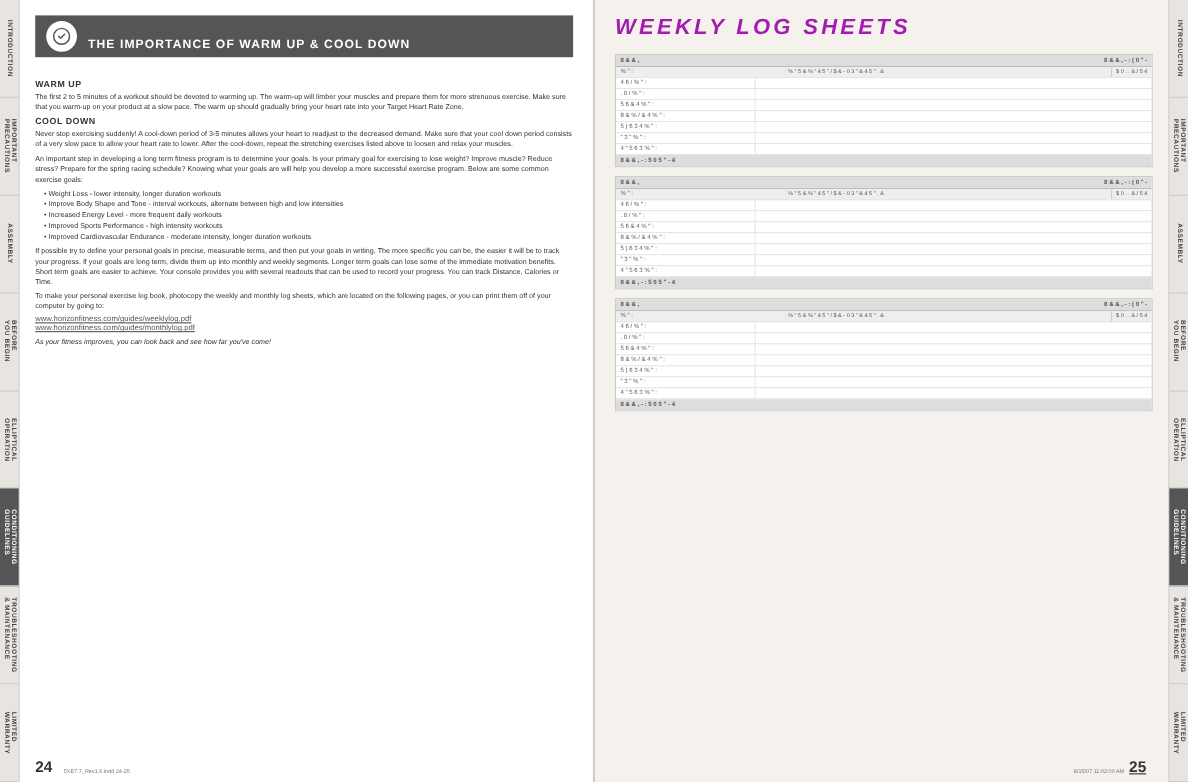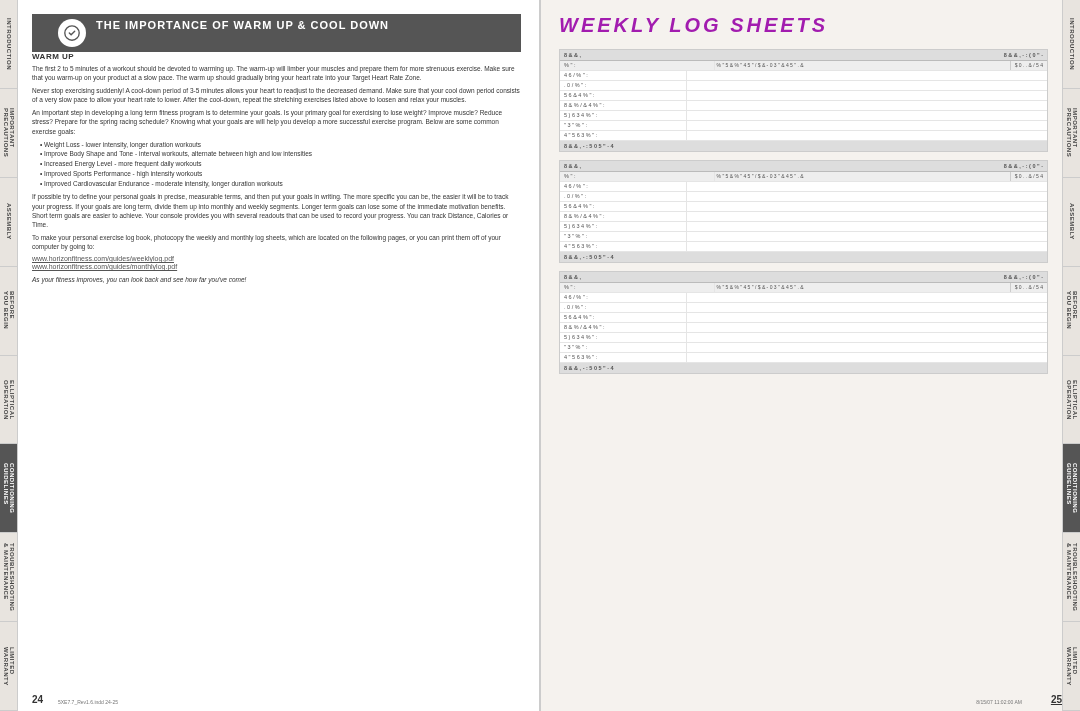--- a/index.html
+++ b/index.html
@@ -73,25 +73,25 @@
       flex: 1;
       background: #f5f2ee;
       padding: 14px 14px 8px 18px;
       overflow: hidden;
       position: relative;
     }
 
     
     .section-header {
       display: flex;
-      align-items: flex-start;
+      align-items: flex-end;
       background: #555;
       color: white;
-      padding: 5px 26px;
-      margin-bottom: 0;
+      padding: 5px 10px;
+      margin-bottom: 20px;
     }
 
     .section-icon {
       width: 28px;
       height: 28px;
       background: white;
       border-radius: 50%;
       display: flex;
       align-items: center;
       justify-content: center;
@@ -143,31 +143,31 @@
       color: #555;
       text-decoration: underline;
       display: block;
       margin: 1px 0;
     }
 
     
     .page-number {
       position: absolute;
       bottom: 6px;
-      font-size: 10px;
+      font-size: 14px;
       font-weight: bold;
       color: #333;
     }
 
     .page-number-left {
       left: 14px;
     }
 
     .page-number-right {
-      right: 0;
+      right: 20px;
       text-decoration: underline;
     }
 
     
     .footer-text {
       position: absolute;
       bottom: 6px;
       font-size: 5px;
       color: #777;
     }
@@ -277,20 +277,21 @@
           <circle cx="10" cy="10" r="8" stroke="#555" stroke-width="1.5"></circle>
           <path d="M7 10 L9 12 L13 8" stroke="#555" stroke-width="1.5" stroke-linecap="round"></path>
         </svg>
       </div>
       <span class="section-title">THE IMPORTANCE OF WARM UP &amp; COOL DOWN</span>
     </div>
 
     <div class="subsection-title">WARM UP</div>
     <p class="body-text">The first 2 to 5 minutes of a workout should be devoted to warming up. The warm-up will limber your muscles and prepare them for more strenuous exercise. Make sure that you warm-up on your product at a slow pace. The warm up should gradually bring your heart rate into your Target Heart Rate Zone.</p>
 
+    <div class="subsection-title">COOL DOWN</div>
     <p class="body-text">Never stop exercising suddenly! A cool-down period of 3-5 minutes allows your heart to readjust to the decreased demand. Make sure that your cool down period consists of a very slow pace to allow your heart rate to lower. After the cool-down, repeat the stretching exercises listed above to loosen and relax your muscles.</p>
 
 
     <p class="body-text">An important step in developing a long term fitness program is to determine your goals. Is your primary goal for exercising to lose weight? Improve muscle? Reduce stress? Prepare for the spring racing schedule? Knowing what your goals are will help you develop a more successful exercise program. Below are some common exercise goals:</p>
 
     <div class="bullet-list">
       <div>• <span>Weight Loss - lower intensity, longer duration workouts</span></div>
       <div>• <span>Improve Body Shape and Tone - interval workouts, alternate between high and low intensities</span></div>
       <div>• <span>Increased Energy Level - more frequent daily workouts</span></div>
       <div>• <span>Improved Sports Performance - high intensity workouts</span></div>

